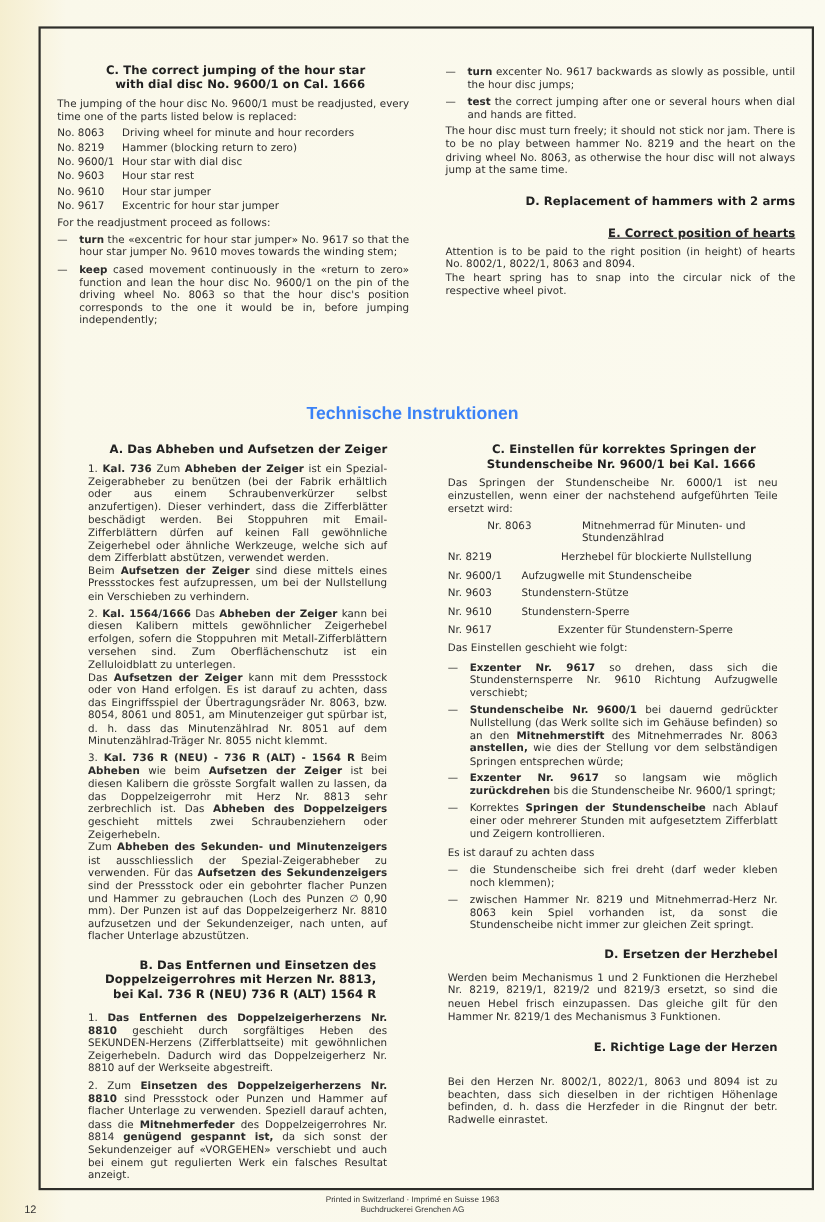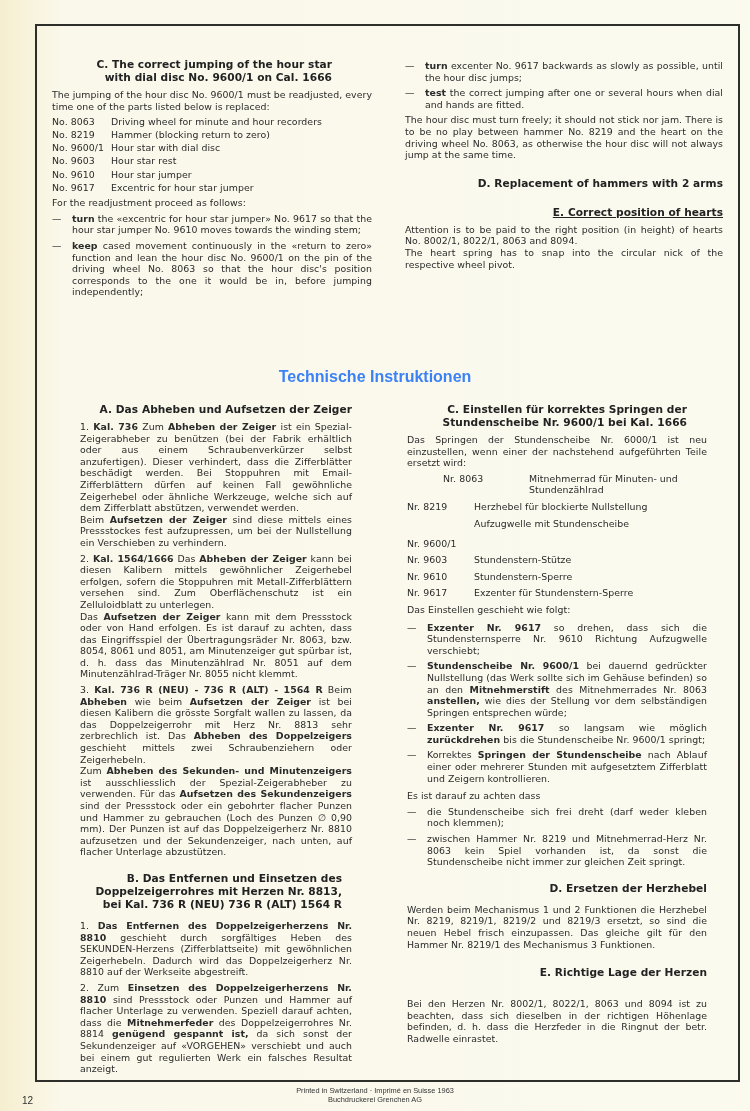--- a/index.html
+++ b/index.html
@@ -114,37 +114,37 @@
 </div>
 
 <div class="col" style="left:407px; top:403px; width:300px;">
   <div class="h" style="padding:0 20px;">C. Einstellen für korrektes Springen der Stundenscheibe Nr. 9600/1 bei Kal. 1666</div>
   <p>Das Springen der Stundenscheibe Nr. 6000/1 ist neu einzustellen, wenn einer der nachstehend aufgeführten Teile ersetzt wird:</p>
   <div class="parts">
     <div class="row" style="margin-bottom:5px;">
         <span class="num" style="width:86px;padding-left:36px;">Nr. 8063</span>
         <span class="desc">Mitnehmerrad für Minuten- und Stundenzählrad</span>
       </div>
-    <div class="row" style="margin-bottom:5px;">
+    <div class="row" style="margin-bottom:5px;gap:36px;">
         <span class="num" style="width:67px;">Nr. 8219</span>
         <span class="desc">Herzhebel für blockierte Nullstellung</span>
       </div>
     <div class="row" style="margin-bottom:5px;">
-        <span class="num" style="width:67px;margin-top:20px;">Nr. 9600/1</span>
+        <span class="num" style="width:67px;">Nr. 9600/1</span>
         <span class="desc">Aufzugwelle mit Stundenscheibe</span>
       </div>
     <div class="row" style="margin-bottom:5px;">
         <span class="num" style="width:67px;">Nr. 9603</span>
         <span class="desc">Stundenstern-Stütze</span>
       </div>
     <div class="row" style="margin-bottom:5px;">
         <span class="num" style="width:67px;">Nr. 9610</span>
         <span class="desc">Stundenstern-Sperre</span>
       </div>
-    <div class="row" style="margin-bottom:5px;">
+    <div class="row" style="margin-bottom:5px;gap:33px;">
         <span class="num" style="width:67px;">Nr. 9617</span>
         <span class="desc">Exzenter für Stundenstern-Sperre</span>
       </div>
   </div>
   <p style="margin-bottom:6px;">Das Einstellen geschieht wie folgt:</p>
   <div class="dash">
       <span class="d">—</span>
       <span class="t"><span class="b">Exzenter Nr. 9617</span><span> so drehen, dass sich die Stundensternsperre Nr. 9610 Richtung Aufzugwelle verschiebt;</span></span>
     </div>
   <div class="dash">

